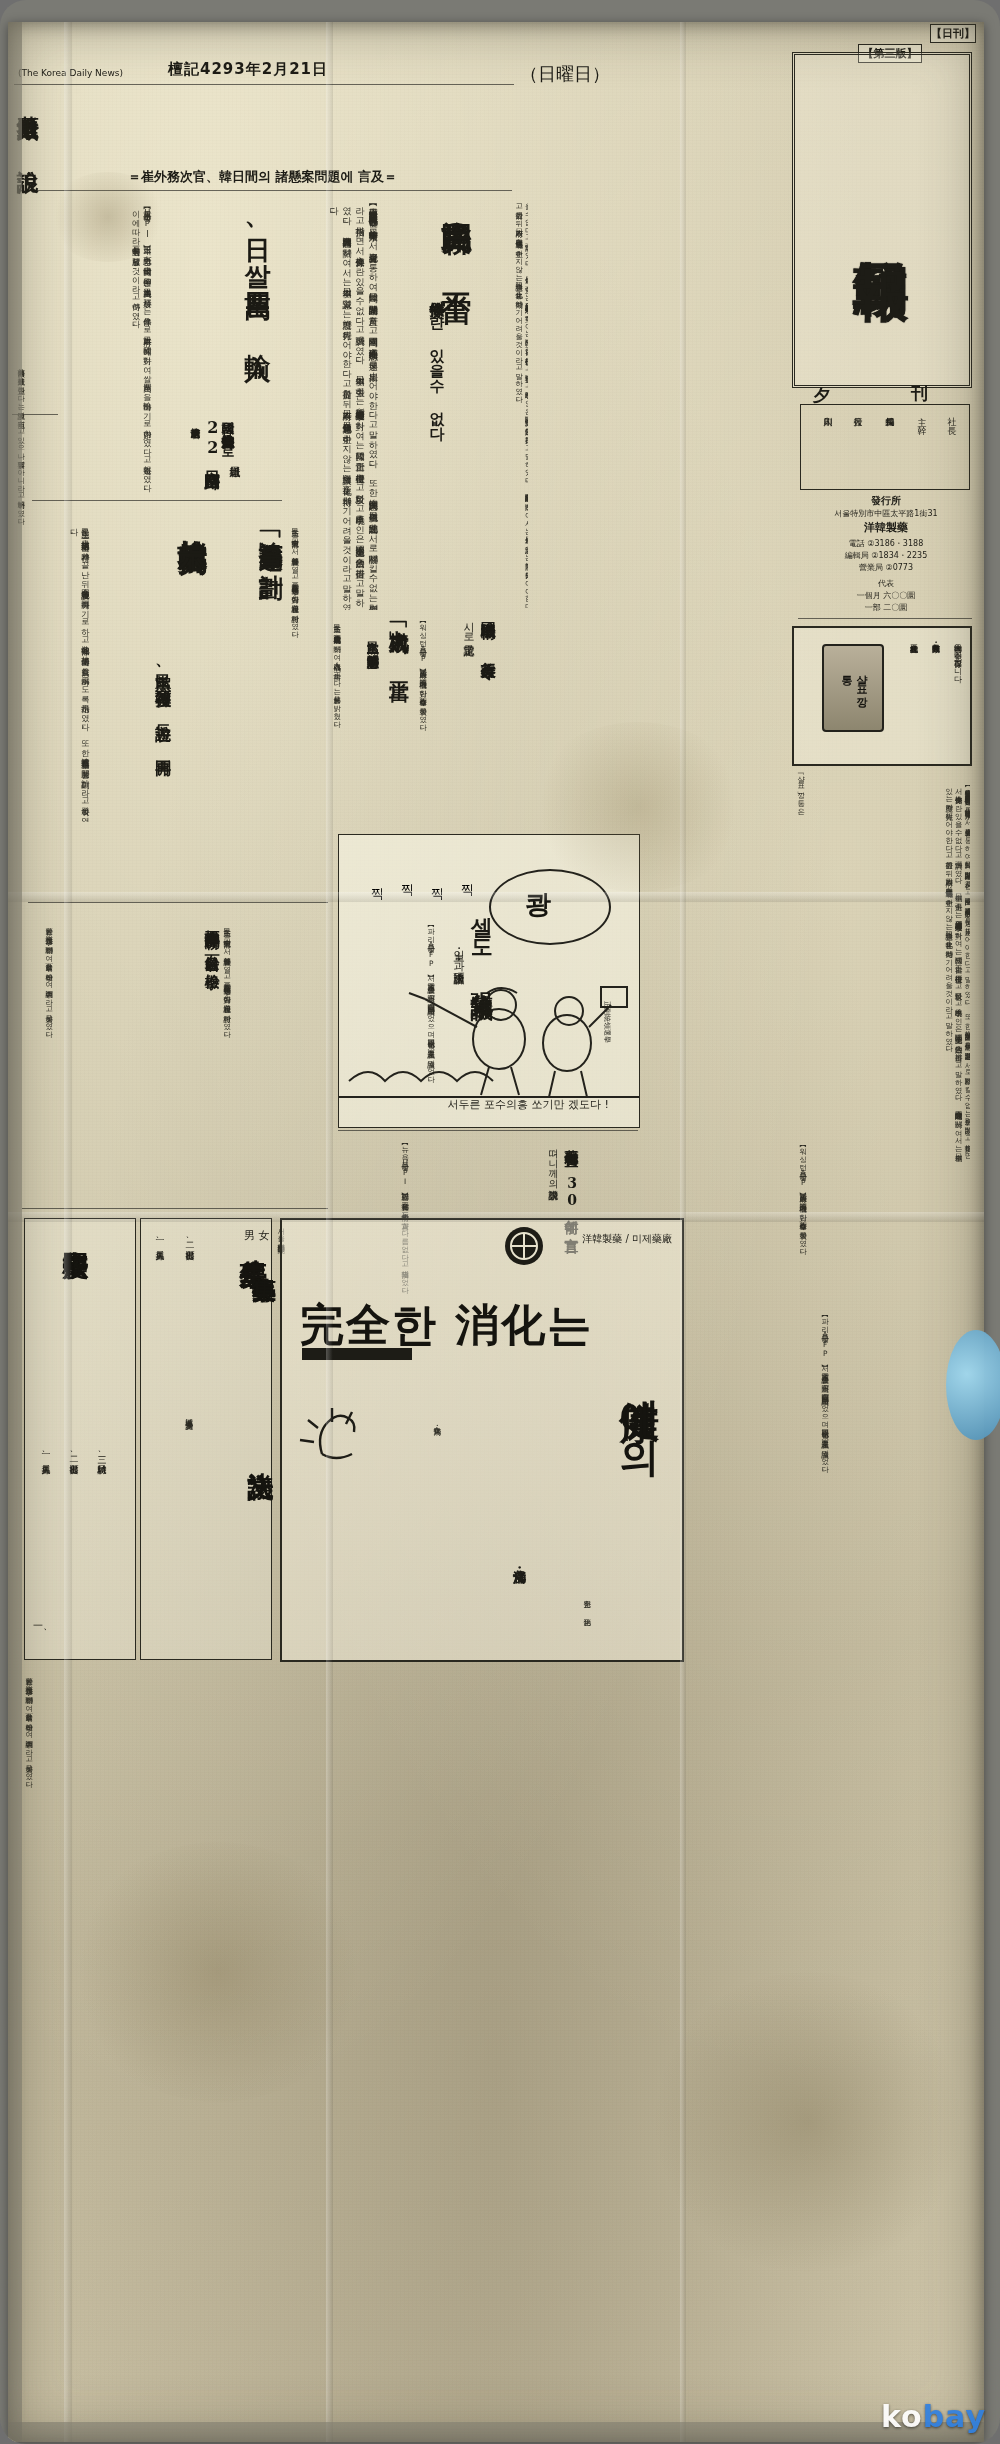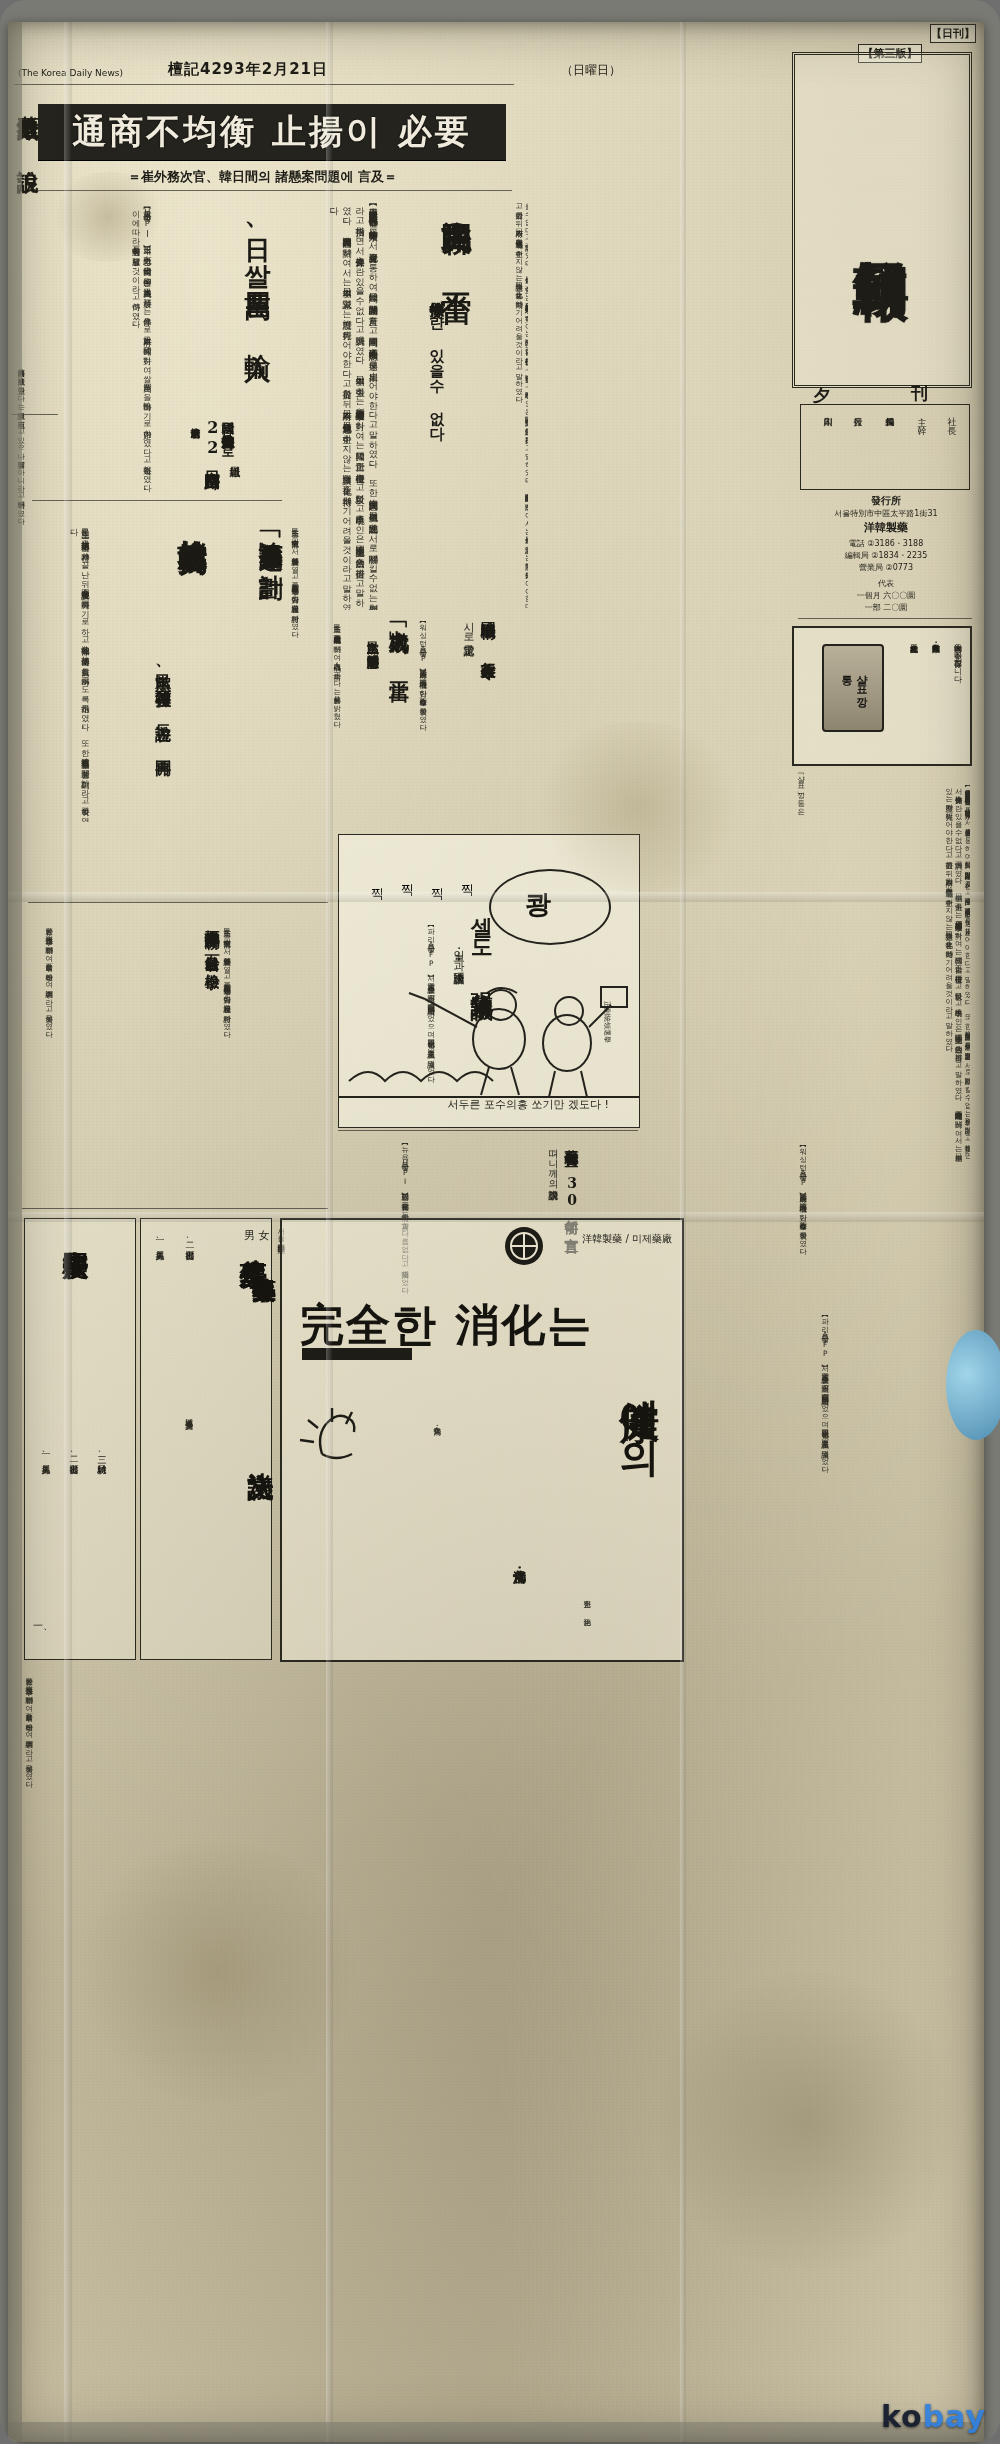--- a/index.html
+++ b/index.html
@@ -68,21 +68,21 @@
 
   
   .pharma{position:absolute;border:2px solid #2a2920;background:rgba(252,248,230,.45);}
   .pharma .big{position:absolute;font-weight:bold;color:#15140f;}
   .pill{position:absolute;border:3px solid #1b1a14;border-radius:10px;background:rgba(255,255,255,.15);
     display:flex;align-items:center;justify-content:center;font-weight:bold;}
 
   
   .wm{position:absolute;right:14px;bottom:10px;font-size:30px;font-weight:bold;color:#fff;
     opacity:.92;letter-spacing:1px;text-shadow:0 1px 3px rgba(0,0,0,.6);}
-  .wm .k{color:#0f172a;margin-top:32px;}
+  .wm .k{color:#ffffff;margin-top:32px;}
   .wm .o{color:#2f7fe0;}
 
   
   .crease{position:absolute;background:linear-gradient(90deg,rgba(255,255,255,.5),rgba(0,0,0,.18));
     opacity:.5;pointer-events:none;}
   .creaseH{position:absolute;height:10px;background:linear-gradient(180deg,rgba(255,255,255,.55),rgba(0,0,0,.22));
     opacity:.45;pointer-events:none;}
   .tear{position:absolute;background:#8e8a7d;opacity:.65;pointer-events:none;}
   .edgefade{position:absolute;inset:0;pointer-events:none;
     box-shadow:inset 0 0 60px rgba(60,55,40,.45);}
@@ -96,21 +96,21 @@
 
 <div class="page">
   <div class="sheet">
     <div class="grain"></div>
 
     <div class="tagbox" style="right:8px;top:2px;width:44px;height:17px;font-weight:bold;">【日刊】</div>
     <div class="tagbox" style="right:62px;top:22px;width:62px;height:17px;font-weight:bold;">【第三版】</div>
 
     <div class="smalltxt" style="left:10px;top:46px;font-size:9px;">(The Korea Daily News)</div>
     <div class="smalltxt" style="left:160px;top:38px;font-size:15px;font-weight:bold;letter-spacing:1px;">檀記4293年2月21日</div>
-    <div class="smalltxt" style="left:553px;top:40px;font-size:12px;">（日曜日）</div>
+    <div class="smalltxt" style="left:512px;top:40px;font-size:18px;">（日曜日）</div>
 
     <div class="rule h" style="left:6px;top:62px;width:500px;"></div>
 
     <div class="masthead">
       <div class="title">
         <span class="v serif">朝鮮日報</span>
       </div>
     </div>
     <div class="smalltxt v" style="right:150px;top:350px;font-size:17px;font-weight:bold;">夕</div>
     <div class="smalltxt v" style="right:52px;top:350px;font-size:17px;font-weight:bold;">刊</div>
@@ -126,23 +126,20 @@
     <div class="smalltxt" style="right:16px;top:486px;width:164px;text-align:center;font-size:8px;">서울特別市中區太平路1街31</div>
     <div class="smalltxt" style="right:16px;top:498px;width:164px;text-align:center;font-size:11px;font-weight:bold;">洋韓製藥</div>
     <div class="smalltxt" style="right:16px;top:516px;width:164px;text-align:center;font-size:8px;">電話 ②3186・3188</div>
     <div class="smalltxt" style="right:16px;top:528px;width:164px;text-align:center;font-size:8px;">編輯局 ②1834・2235</div>
     <div class="smalltxt" style="right:16px;top:540px;width:164px;text-align:center;font-size:8px;">營業局 ②0773</div>
     <div class="smalltxt" style="right:16px;top:556px;width:164px;text-align:center;font-size:8px;">代表</div>
     <div class="smalltxt" style="right:16px;top:568px;width:164px;text-align:center;font-size:8px;">一個月 六〇〇圜</div>
     <div class="smalltxt" style="right:16px;top:580px;width:164px;text-align:center;font-size:8px;">一部 二〇圜</div>
     <div class="rule h" style="right:12px;top:596px;width:174px;"></div>
 
-    <div class="revhead" style="left:30px;top:82px;width:468px;height:56px;">
-      <span>通商不均衡 止揚이 必要</span>
-    </div>
     <div class="smalltxt" style="left:120px;top:146px;font-size:13px;font-weight:bold;">＝崔外務次官、韓日間의 諸懸案問題에 言及＝</div>
     <div class="rule h" style="left:24px;top:168px;width:480px;"></div>
 
     <div class="vhead" style="left:432px;top:176px;height:170px;">
       <div class="t v serif" style="height:160px;">漁夫開聯은 不當</div>
     </div>
     <div class="vhead" style="left:420px;top:268px;height:110px;">
       <div class="s v" style="height:160px;">交換條件이란 있을수 없다</div>
     </div>
 

